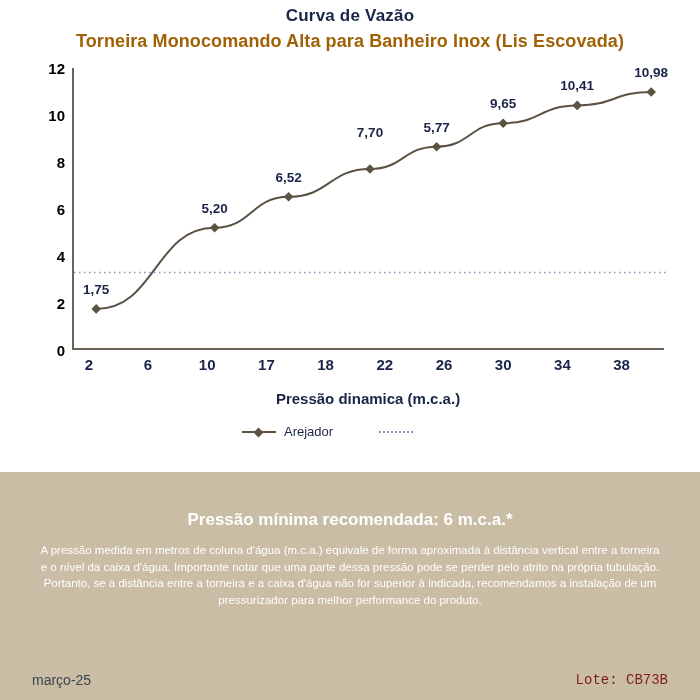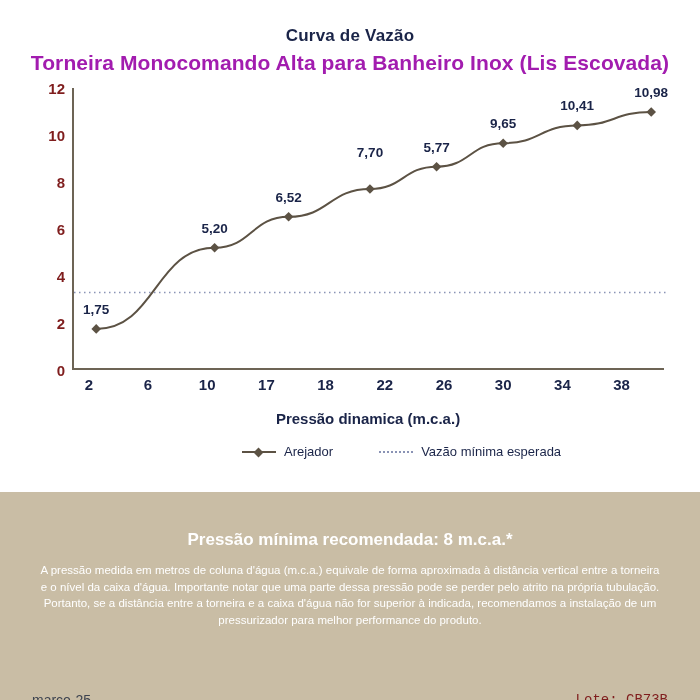--- a/index.html
+++ b/index.html
@@ -10,42 +10,41 @@
     width: 700px;
     height: 700px;
     background: #ffffff;
     font-family: "Liberation Sans", sans-serif;
     overflow: hidden;
   }
   .page {
     position: relative;
     width: 700px;
     height: 528px;
-    margin-top: 20px;
   }
 
   
   .titles {
     position: absolute;
     top: 6px;
     left: 0;
     width: 700px;
     text-align: center;
   }
   .title-main {
     font-size: 17px;
     font-weight: bold;
     color: #1a2448;
     letter-spacing: .2px;
   }
   .title-sub {
     margin-top: 5px;
-    font-size: 21px;
-    font-weight: bold;
-    color: #a21caf;
+    font-size: 18px;
+    font-weight: bold;
+    color: #a16207;
     letter-spacing: .1px;
   }
 
   
   .chart-wrap {
     position: absolute;
     top: 60px;
     left: 0;
     width: 700px;
     height: 340px;
@@ -60,21 +59,21 @@
     border-bottom: 2px solid #6d6455;
     box-sizing: border-box;
   }
   .ytick {
     position: absolute;
     right: 100%;
     margin-right: 9px;
     transform: translateY(-50%);
     font-size: 15px;
     font-weight: bold;
-    color: #7f1d1d;
+    color: #000000;
     white-space: nowrap;
   }
   .xtick {
     position: absolute;
     top: 100%;
     margin-top: 8px;
     transform: translateX(-50%);
     font-size: 15px;
     font-weight: bold;
     color: #1a2448;
@@ -259,27 +258,26 @@
   </div>
 
   <div class="brandrow">
     <div class="legend">
       <div class="legend-item">
         <span class="leg-line-solid"></span>
         <span>Arejador</span>
       </div>
       <div class="legend-item">
         <span class="leg-line-dot"></span>
-        <span>Vazão mínima esperada</span>
       </div>
     </div>
   </div>
 
   <div class="footer">
-    <div class="footer-title">Pressão mínima recomendada: 8 m.c.a.*</div>
+    <div class="footer-title">Pressão mínima recomendada: 6 m.c.a.*</div>
     <div class="footer-body">A pressão medida em metros de coluna d'água (m.c.a.) equivale de forma aproximada à distância vertical entre a torneira e o nível da caixa d'água. Importante notar que uma parte dessa pressão pode se perder pelo atrito na própria tubulação. Portanto, se a distância entre a torneira e a caixa d'água não for superior à indicada, recomendamos a instalação de um pressurizador para melhor performance do produto.</div>
     <div class="footer-bottom">
       <span class="footer-date">março-25</span>
       <span class="footer-lote">Lote: CB73B</span>
     </div>
   </div>
 
 </div>
 
 </body></html>

